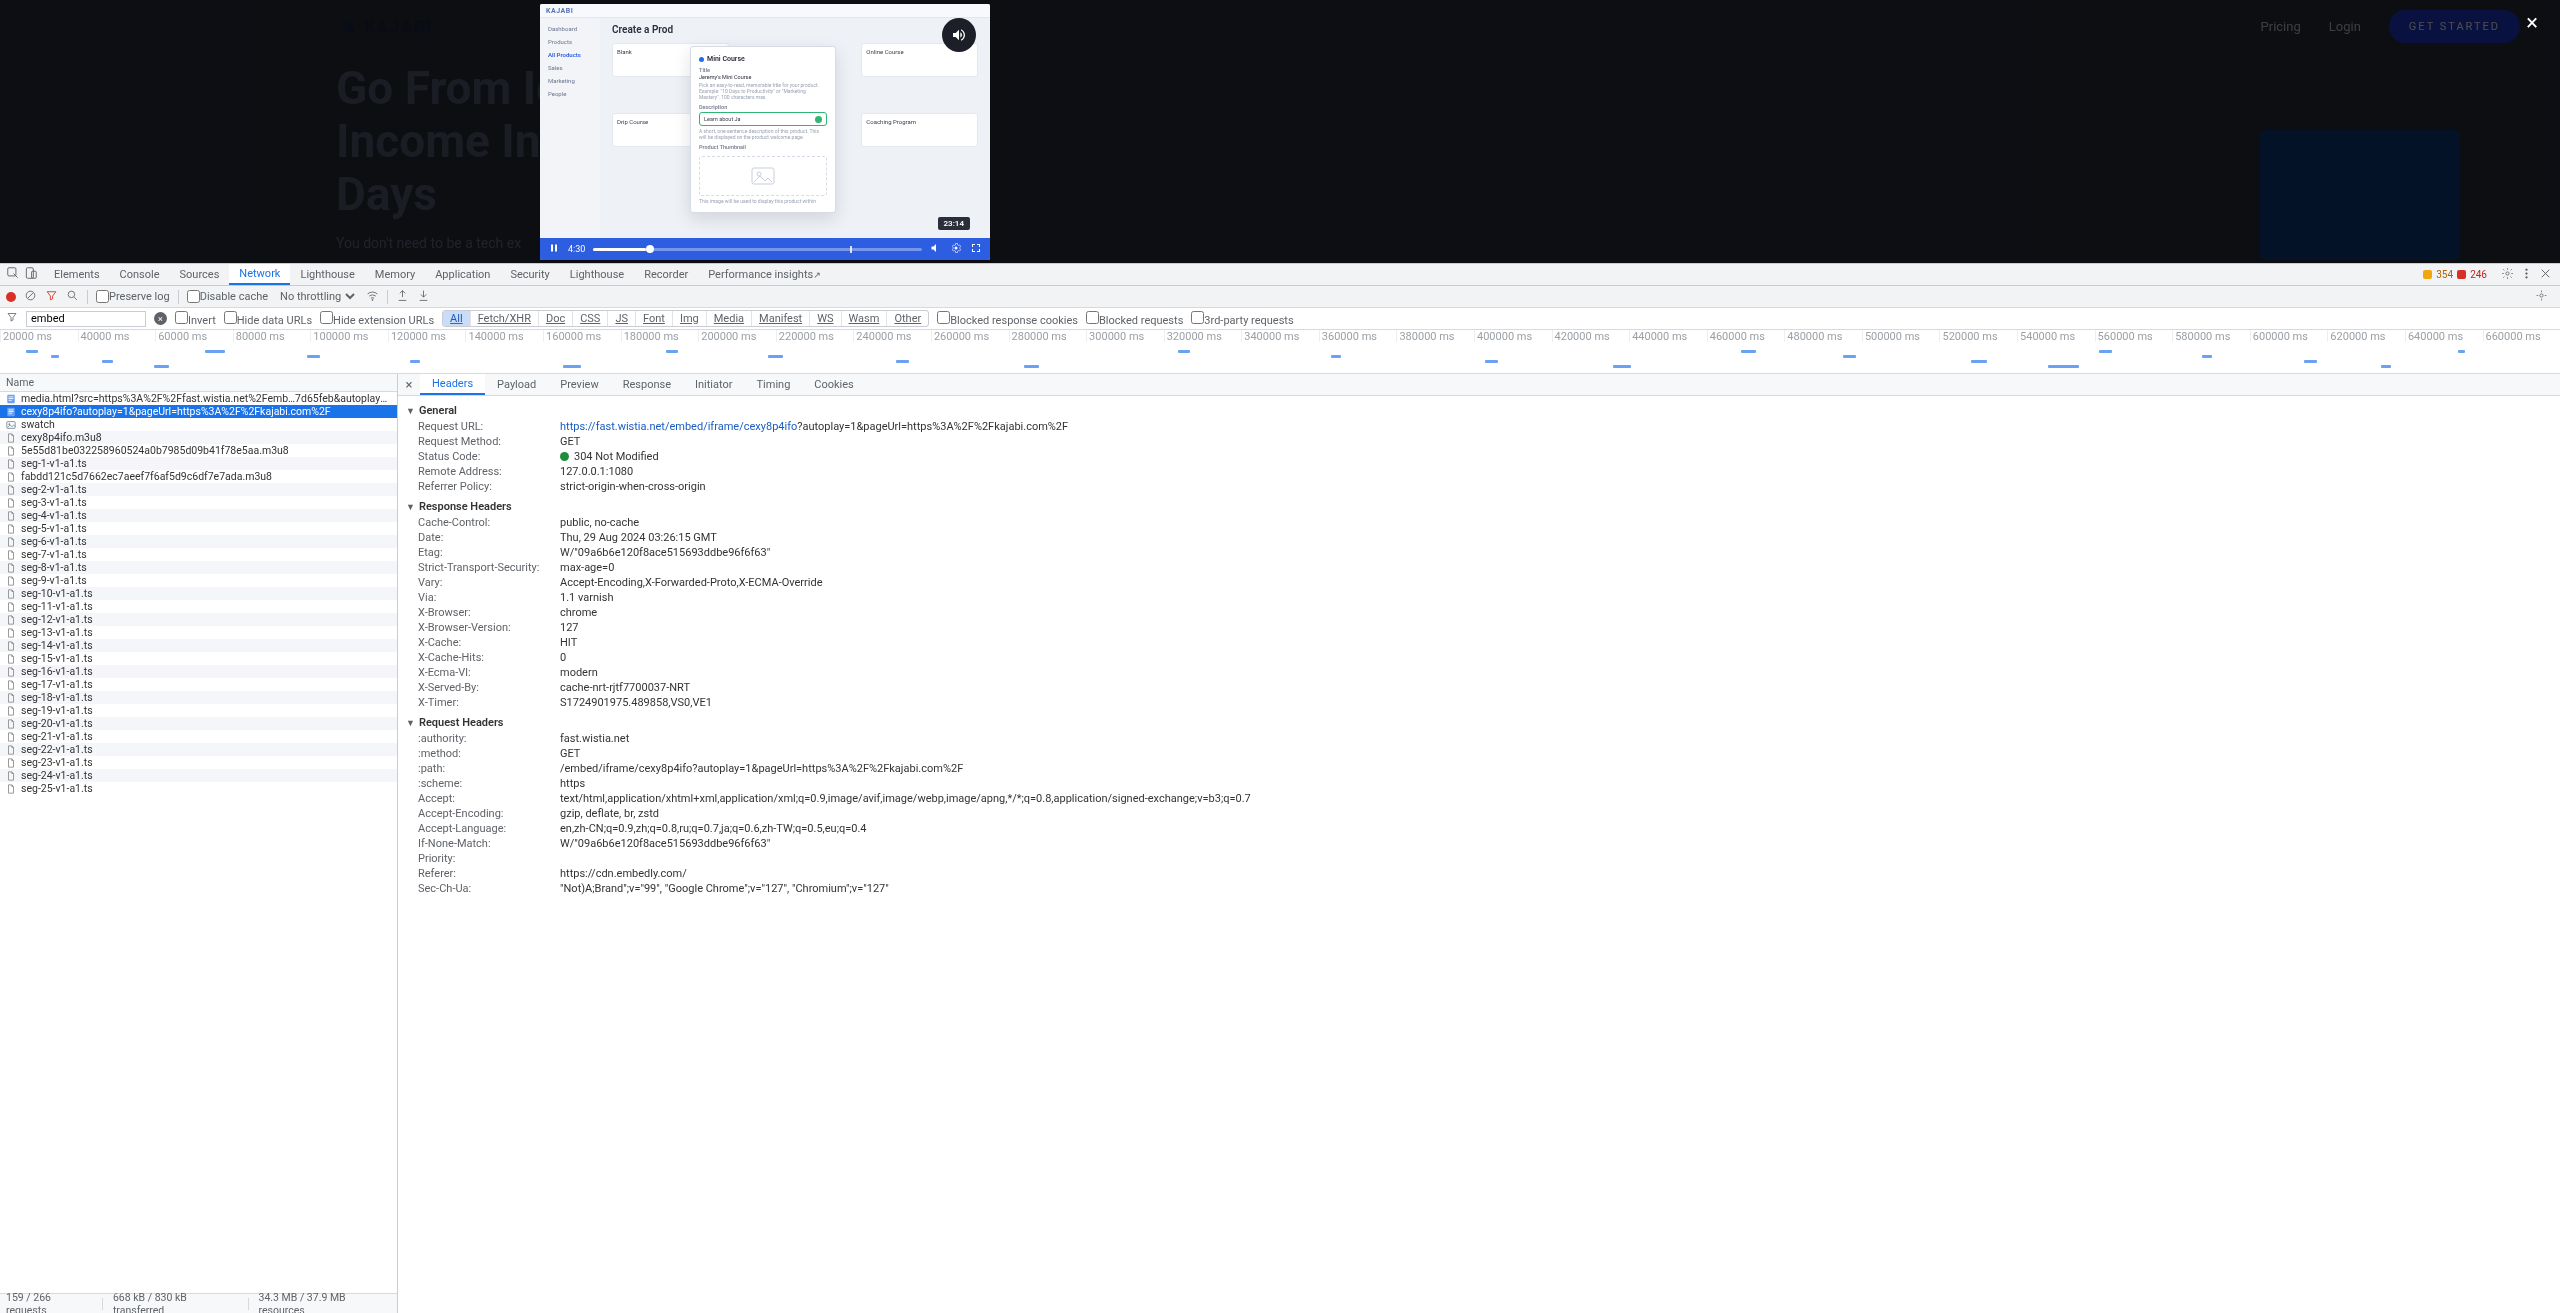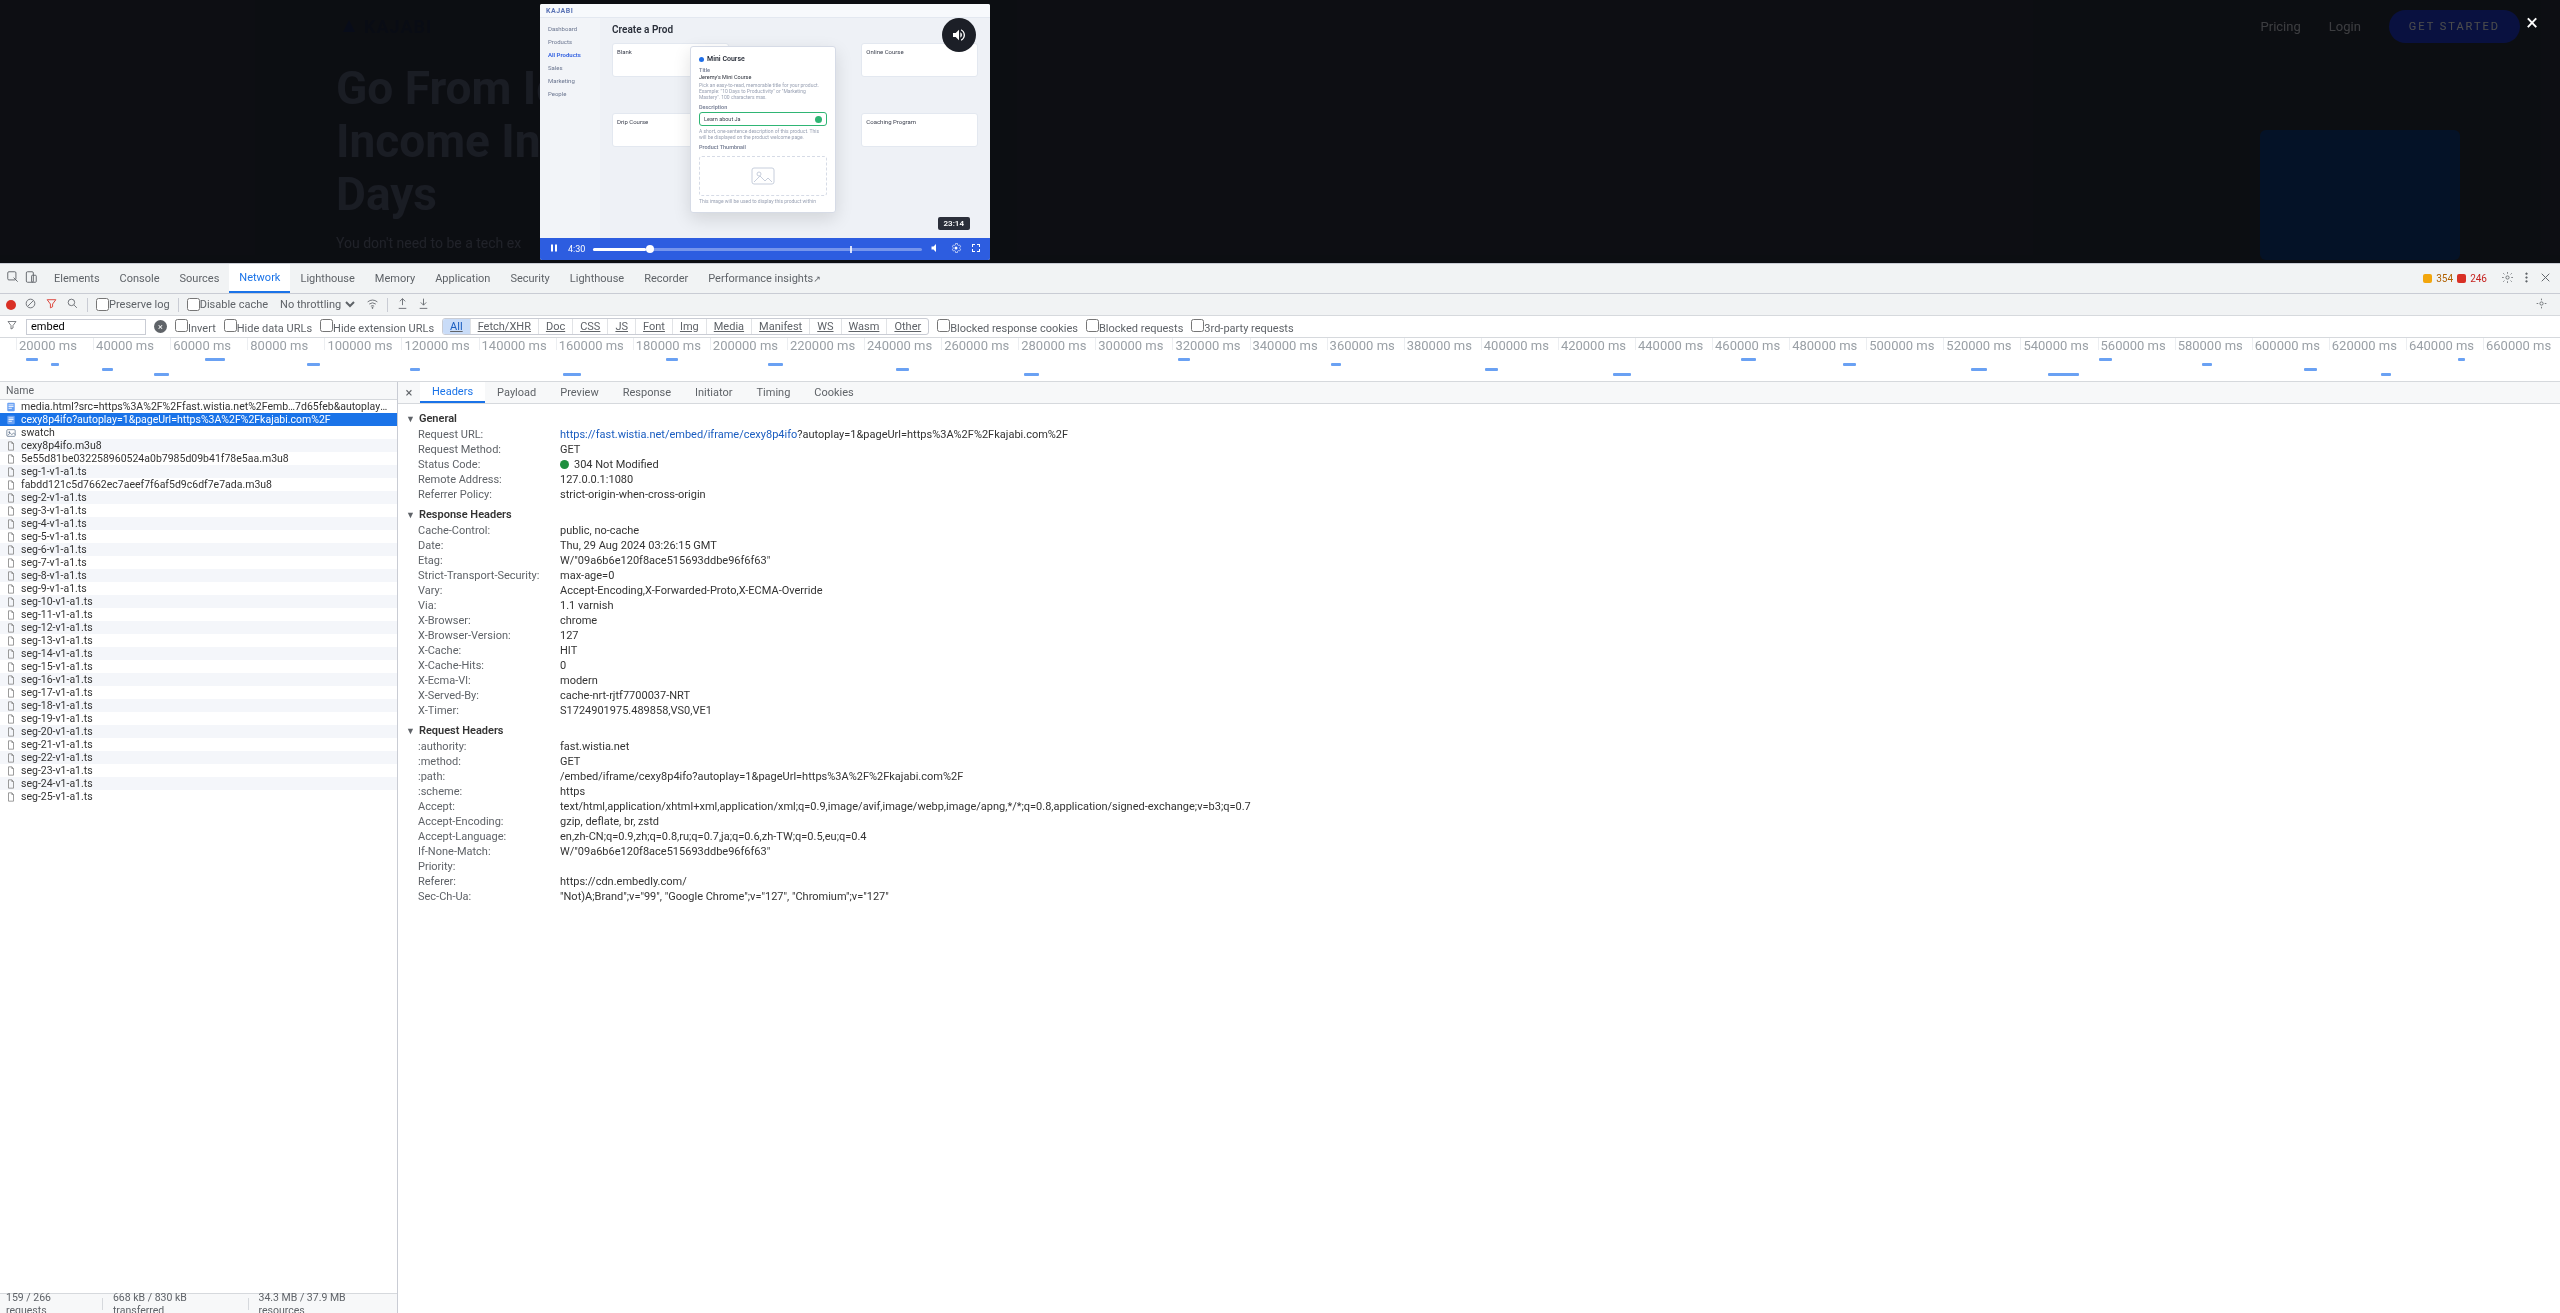--- a/index.html
+++ b/index.html
@@ -52,21 +52,21 @@
 .vb-controls { position: absolute; left: 0; right: 0; bottom: 0; height: 22px; background: #2d5de0; display: flex; align-items: center; padding: 0 8px; gap: 8px; color: #fff; font-size: 9px; }
 .vb-controls .prog { flex: 1; position: relative; height: 3px; background: rgba(255,255,255,0.35); border-radius: 2px; }
 .vb-controls .prog .fill { position: absolute; left: 0; top: 0; bottom: 0; width: 16%; background: #fff; border-radius: 2px; }
 .vb-controls .prog .dot { position: absolute; top: -2.5px; left: 16%; width: 8px; height: 8px; border-radius: 50%; background: #fff; }
 .vb-controls .prog .mark { position: absolute; top: -2px; width: 2px; height: 7px; background: rgba(255,255,255,0.8); }
 .vb-controls svg { width: 12px; height: 12px; fill: #fff; }
 
 
 .devtools { position: absolute; left: 0; right: 0; top: 263px; bottom: 0; background: #fff; border-top: 1px solid #c9ccd4; display: flex; flex-direction: column; font-size: 11px; color: #333; }
 
-.dt-tabs { height: 30px; display: flex; align-items: stretch; border-bottom: 1px solid #c9ccd4; background: #f1f3f4; }
+.dt-tabs { height: 22px; display: flex; align-items: stretch; border-bottom: 1px solid #c9ccd4; background: #f1f3f4; }
 .dt-tabs .left-icons { display: flex; align-items: center; gap: 4px; padding: 0 6px; }
 .dt-tabs .left-icons svg { width: 14px; height: 14px; stroke: #5f6368; fill: none; }
 .dt-tabs .tab { padding: 0 10px; display: flex; align-items: center; color: #5f6368; cursor: pointer; }
 .dt-tabs .tab.active { color: #1a73e8; border-bottom: 2px solid #1a73e8; background: #fff; }
 .dt-tabs .spacer { flex: 1; }
 .dt-tabs .warn { display: flex; align-items: center; gap: 4px; padding: 0 6px; font-size: 10px; }
 .dt-tabs .warn .wcount { color: #b06000; }
 .dt-tabs .warn .ecount { color: #c5221f; }
 .dt-tabs .warn .badge { width: 9px; height: 9px; border-radius: 2px; display: inline-block; }
 .dt-tabs .ricons { display: flex; align-items: center; gap: 6px; padding: 0 8px; }
@@ -83,21 +83,21 @@
 
 .dt-filterbar { height: 22px; display: flex; align-items: center; gap: 8px; padding: 0 6px; border-bottom: 1px solid #d6d9dd; background: #fff; font-size: 11px; color: #5f6368; }
 .dt-filterbar input.filter { width: 120px; height: 16px; font-size: 11px; border: 1px solid #c9ccd4; padding: 0 4px; }
 .dt-filterbar .clear-x { width: 13px; height: 13px; border-radius: 50%; background: #5f6368; color: #fff; display: flex; align-items: center; justify-content: center; font-size: 9px; cursor: pointer; }
 .dt-filterbar .chipset { display: flex; align-items: flex-start; gap: 0; border: 1px solid #c9ccd4; border-radius: 3px; overflow: hidden; text-decoration: underline; }
 .dt-filterbar .chip { padding: 1px 7px; border-right: 1px solid #e1e3e6; cursor: pointer; }
 .dt-filterbar .chip:last-child { border-right: none; }
 .dt-filterbar .chip.active { background: #c9dcf8; color: #1a5dc0; }
 
 .dt-timeline { height: 44px; border-bottom: 1px solid #d6d9dd; background: #fff; position: relative; overflow: hidden; }
-.dt-timeline .ticks { position: absolute; left: 16px; right: 0; top: 0; height: 12px; display: flex; font-size: 13px; color: #9aa0a6; }
+.dt-timeline .ticks { position: absolute; left: 0; right: 0; top: 0; height: 12px; display: flex; font-size: 11px; color: #9aa0a6; }
 .dt-timeline .ticks span { flex: 1; border-left: 1px solid #eceef1; padding-left: 2px; white-space: nowrap; }
 .dt-timeline .bars { position: absolute; left: 0; right: 0; top: 14px; bottom: 2px; }
 .dt-timeline .bar { position: absolute; height: 3px; background: #6aa1f3; border-radius: 1px; }
 
 .dt-body { flex: 1; display: flex; min-height: 0; }
 
 .req-panel { width: 398px; display: flex; flex-direction: column; border-right: 1px solid #c9ccd4; }
 .req-head { height: 18px; border-bottom: 1px solid #d6d9dd; display: flex; align-items: center; padding: 0 6px; font-size: 10.5px; color: #5f6368; background: #f7f8f9; }
 .req-list { flex: 1; overflow-y: auto; overflow-x: hidden; }
 .req-row { height: 13px; display: flex; align-items: center; padding: 0 6px; font-size: 10.5px; color: #333; white-space: nowrap; overflow: hidden; text-overflow: ellipsis; gap: 5px; cursor: pointer; }

